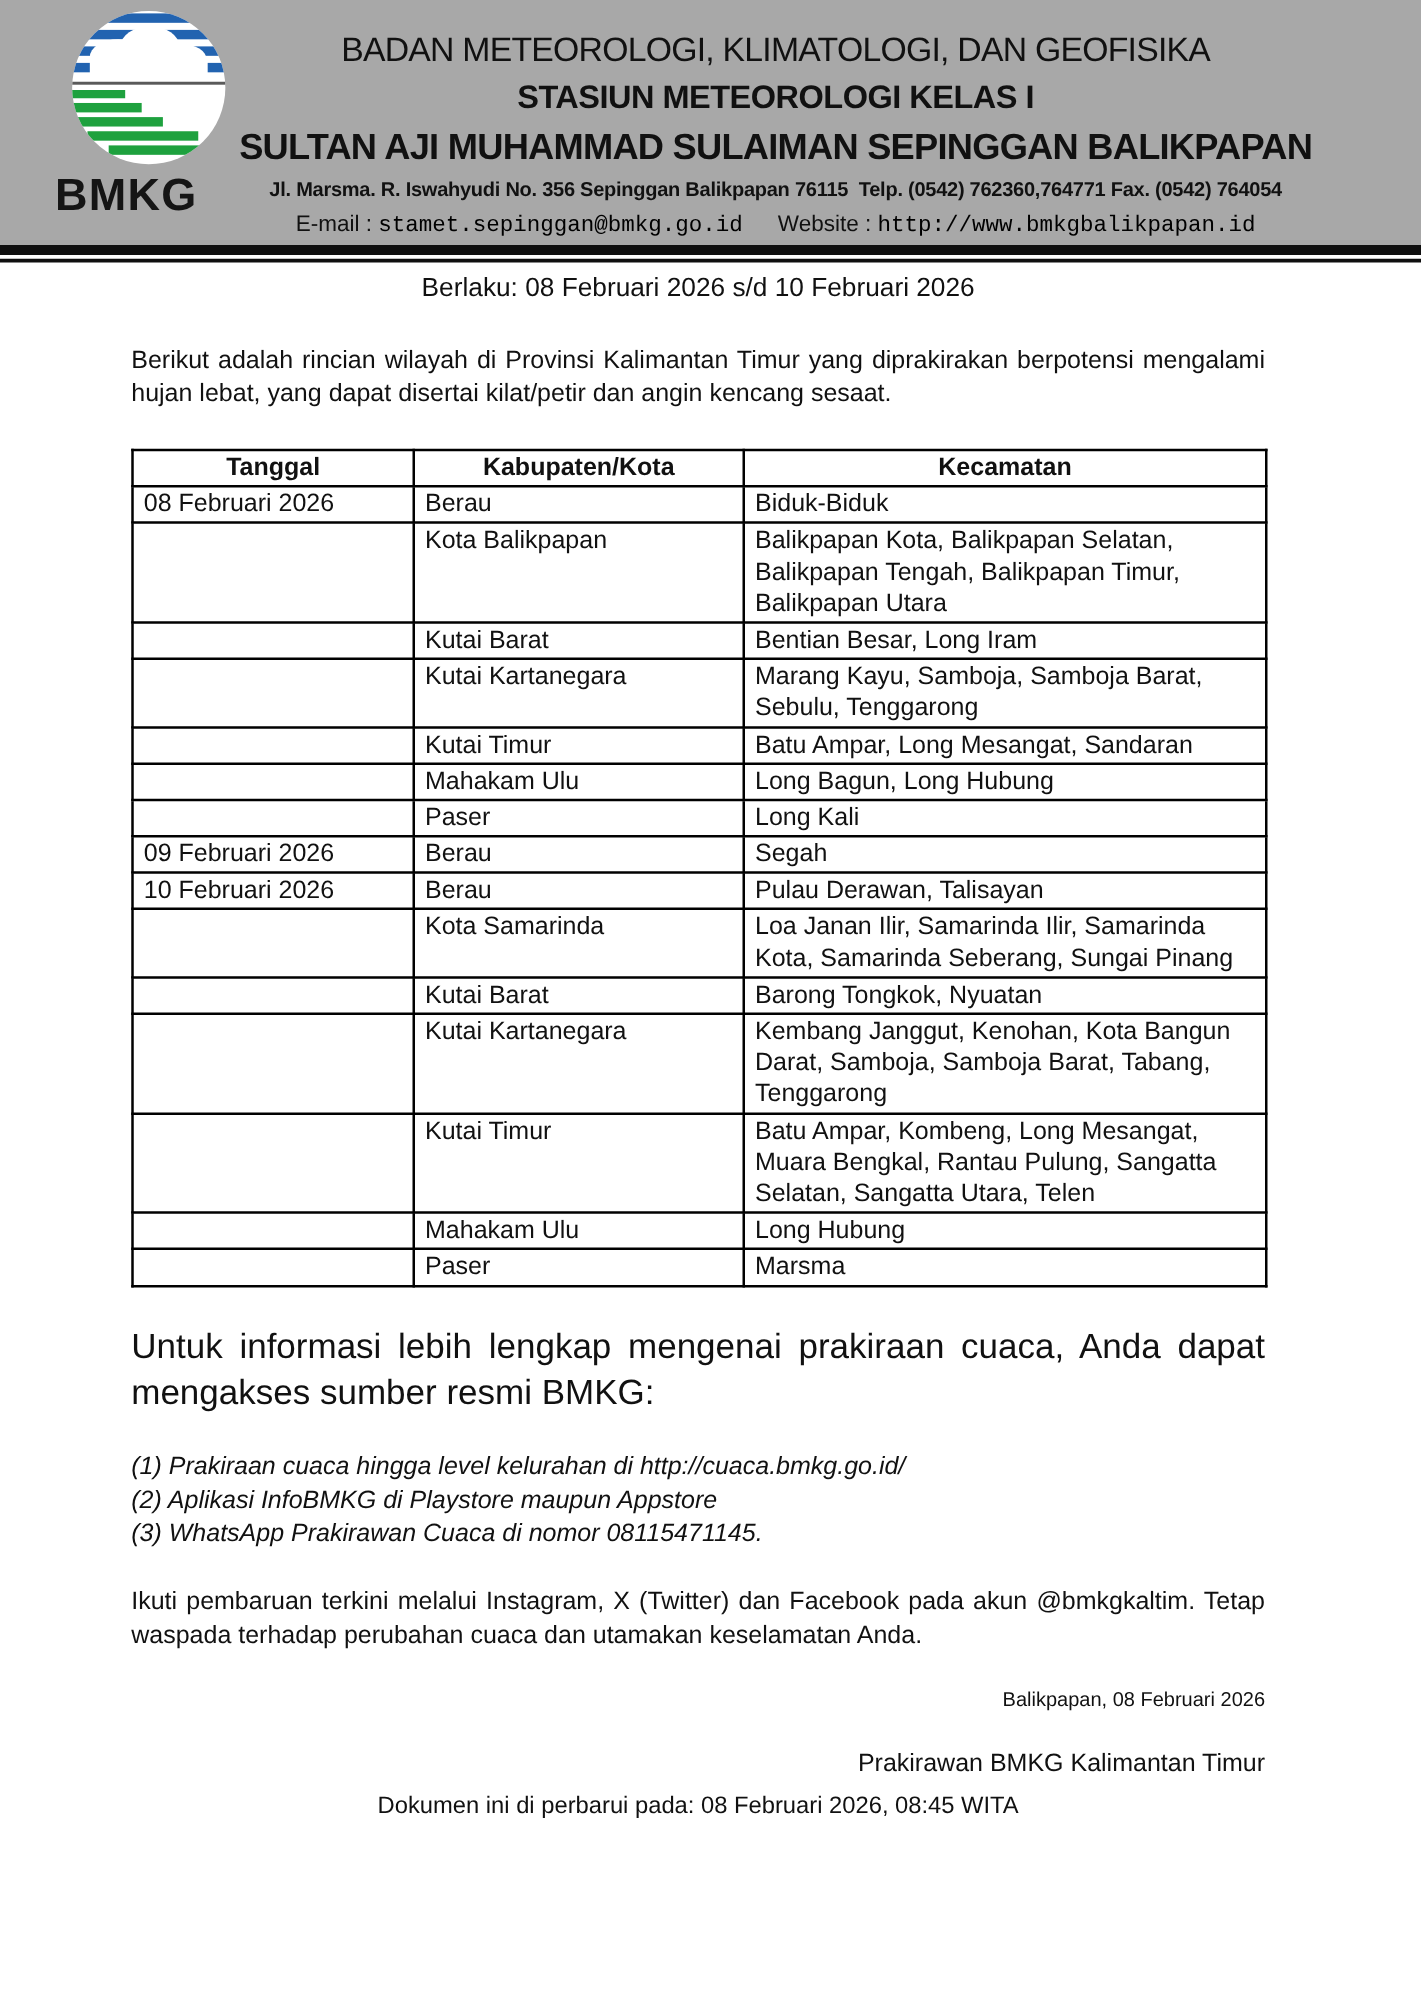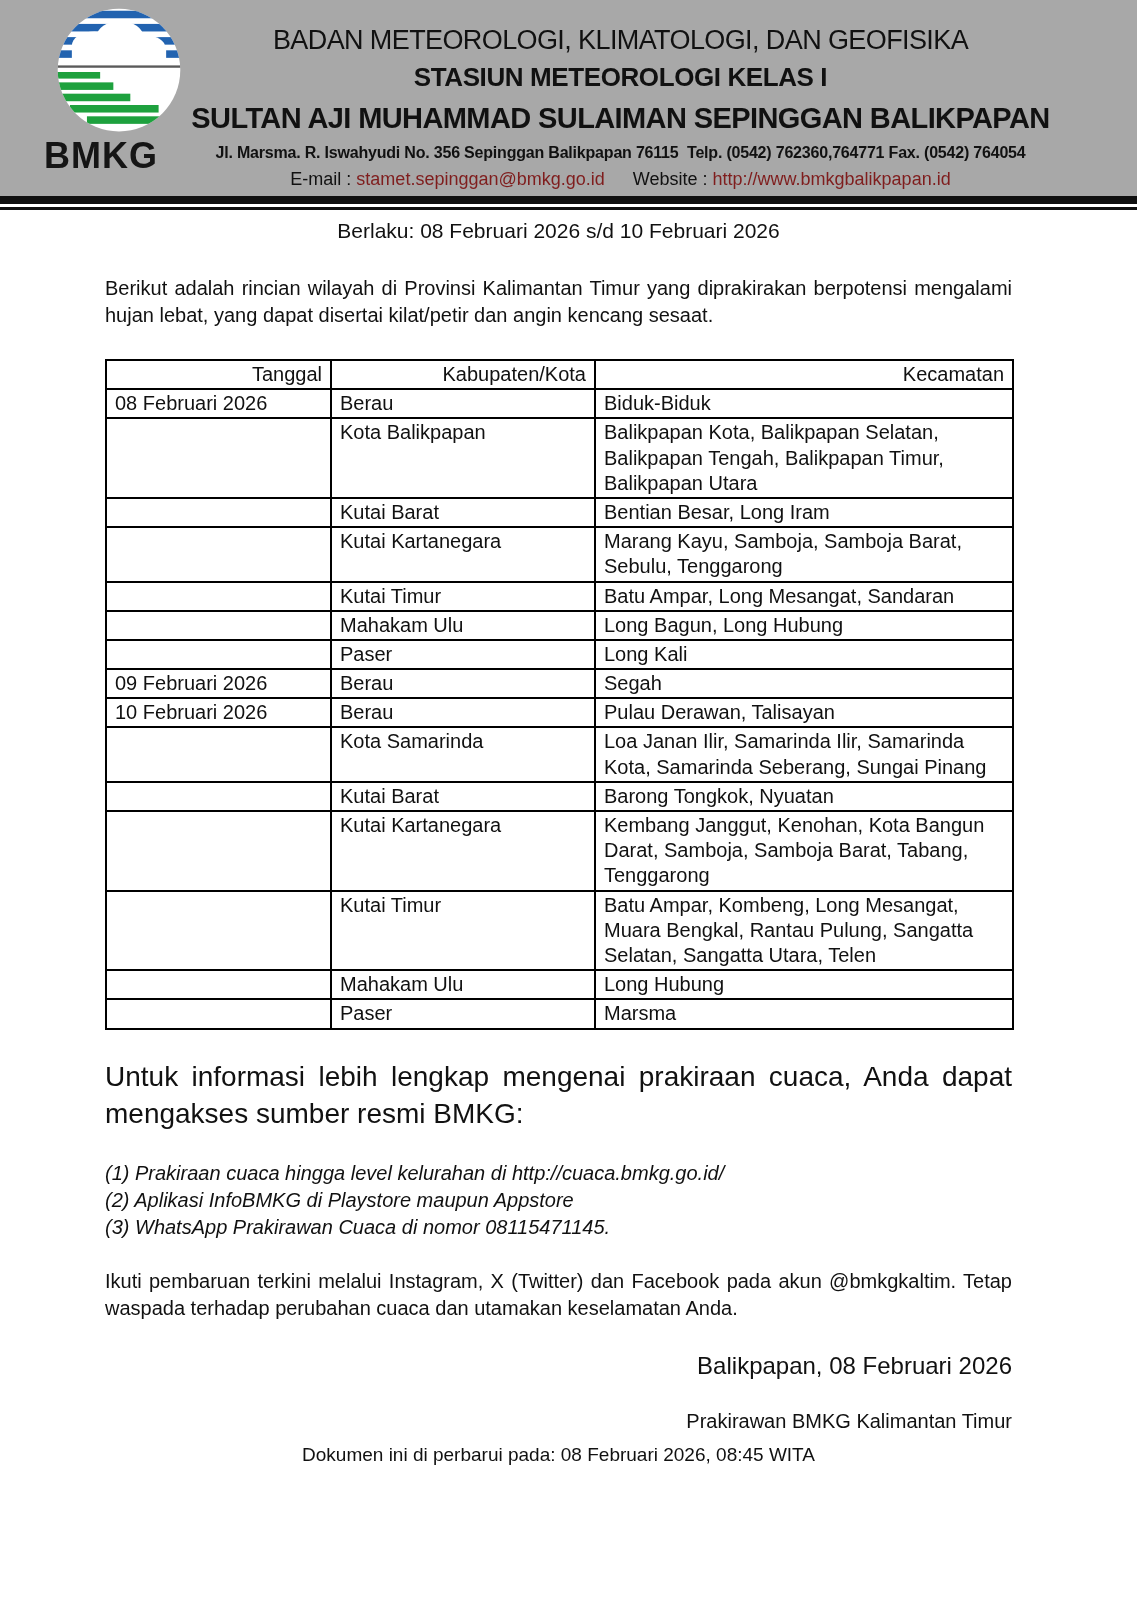--- a/index.html
+++ b/index.html
@@ -30,21 +30,21 @@
   .letterhead-text{
     margin-left:172px;margin-right:68px;
     padding-top:24px;
     text-align:center;
   }
   .lh1{font-size:27px;letter-spacing:-0.6px;line-height:1.2;}
   .lh2{font-size:26px;font-weight:bold;letter-spacing:-0.4px;margin-top:6px;line-height:1.2;}
   .lh3{font-size:29px;font-weight:bold;letter-spacing:-0.6px;margin-top:7px;line-height:1.2;}
   .lh4{font-size:16px;letter-spacing:-0.2px;margin-top:8px;white-space:pre-wrap;line-height:1.2;font-weight:bold;}
   .lh5{font-size:18px;margin-top:6px;line-height:1.2;}
-  .link{color:#7f1d1d;text-decoration:none;cursor:pointer;}
+  .link{color:#000000;text-decoration:none;cursor:pointer;font-family:Liberation Mono, monospace;}
   .ws-gap{display:inline-block;width:18px;}
   
   .rule-thick{height:8px;background:#0f0f0f;}
   .rule-gap{height:3px;background:#ffffff;}
   .rule-thin{height:3px;background:#0f0f0f;}
   
   .content{margin:0 125px 0 105px;}
   .doc-title{
     font-size:23px;font-weight:bold;text-align:center;
     letter-spacing:-0.2px;margin:30px 0 0 0;
@@ -56,27 +56,27 @@
     width:100%;border-collapse:collapse;table-layout:fixed;
     margin-top:30px;font-size:20px;
   }
   table.warn th,table.warn td{
     border:2px solid #000000;
     padding:1px 8px;
     line-height:1.26;
     vertical-align:top;
     overflow:hidden;
   }
-  table.warn th{font-weight:normal;text-align:right;border-radius:11px;}
+  table.warn th{font-weight:bold;text-align:center;border-radius:11px;}
   col.c1{width:225px;} col.c2{width:264px;} col.c3{width:418px;}
   
   .info-para{font-size:28px;line-height:1.35;margin:28px 0 0 0;text-align:justify;}
   .info-list{font-size:20px;line-height:1.35;margin-top:27px;font-style:italic;}
   .social-para{font-size:20px;line-height:1.35;margin:27px 0 0 0;text-align:justify;}
-  .sig-date{font-size:24px;text-align:right;margin-top:30px;}
+  .sig-date{font-size:16px;text-align:right;margin-top:30px;}
   .sig-name{font-size:20px;text-align:right;margin-top:30px;}
   .footer-note{font-size:19px;text-align:center;margin-top:11px;}
 </style>
 </head>
 <body>
 
 <div class="page">
 
   <header class="letterhead">
     <div class="logo-block">

